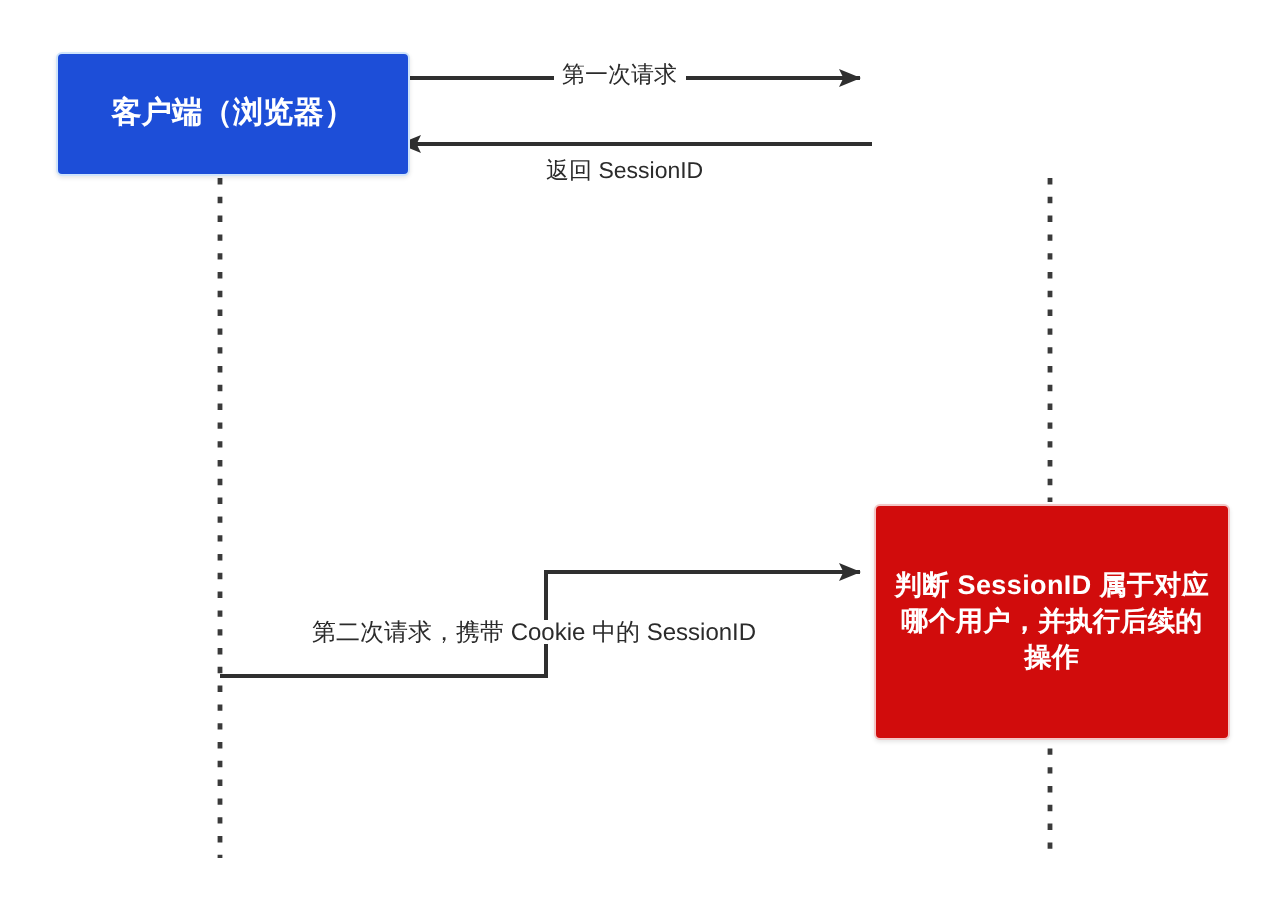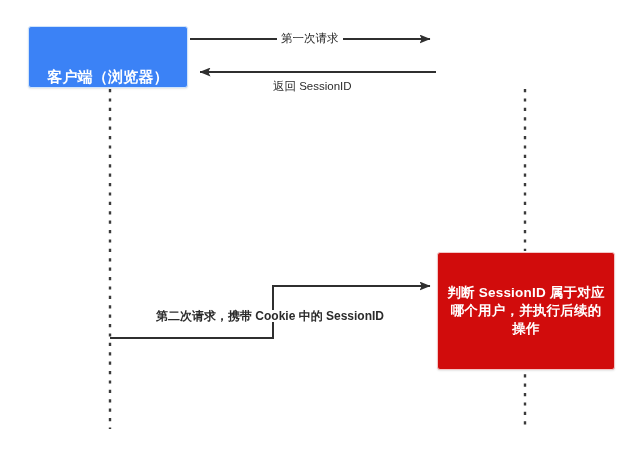--- a/index.html
+++ b/index.html
@@ -48,27 +48,26 @@
   .node-box .node-label {
     display: block;
     line-height: 1.35;
     padding: 0 6px;
     white-space: pre-line;
   }
 
   #client-node {
     left: 28px;
     top: 26px;
-    width: 160px;
+    width: 177px;
     height: 62px;
-    background: #3b82f6;
+    background: #1d4ed8;
     border: 1px solid #cfe4fb;
     box-shadow: 0 1px 2px rgba(0,0,0,0.10);
     font-size: 15px;
-    align-items: flex-end;
   }
 
   #server-node {
     left: 437px;
     top: 27px;
     width: 178px;
     height: 61px;
     background: #d10c0c;
     border: 1px solid #f3c6c6;
     box-shadow: 0 1px 2px rgba(0,0,0,0.10);
@@ -105,21 +104,20 @@
 
   #label-return-sessionid {
     left: 269px;
     top: 81px;
   }
 
   #label-second-request {
     left: 152px;
     top: 310px;
     font-size: 12px;
-    font-weight: bold;
   }
 </style>
 </head>
 <body>
 
 <div id="diagram-canvas">
 
   <svg id="wire-layer" viewBox="0 0 640 462">
     <defs>
       <marker id="arrow-right" markerWidth="11" markerHeight="9" refX="10.5" refY="4.5" orient="auto" markerUnits="userSpaceOnUse">

